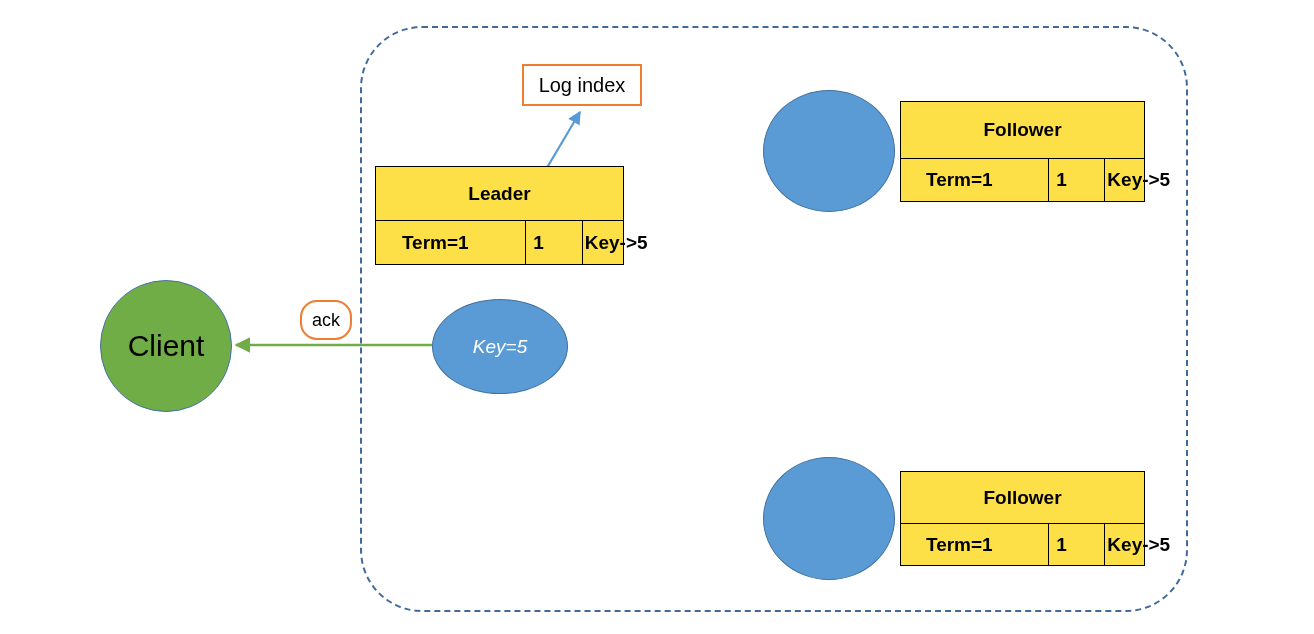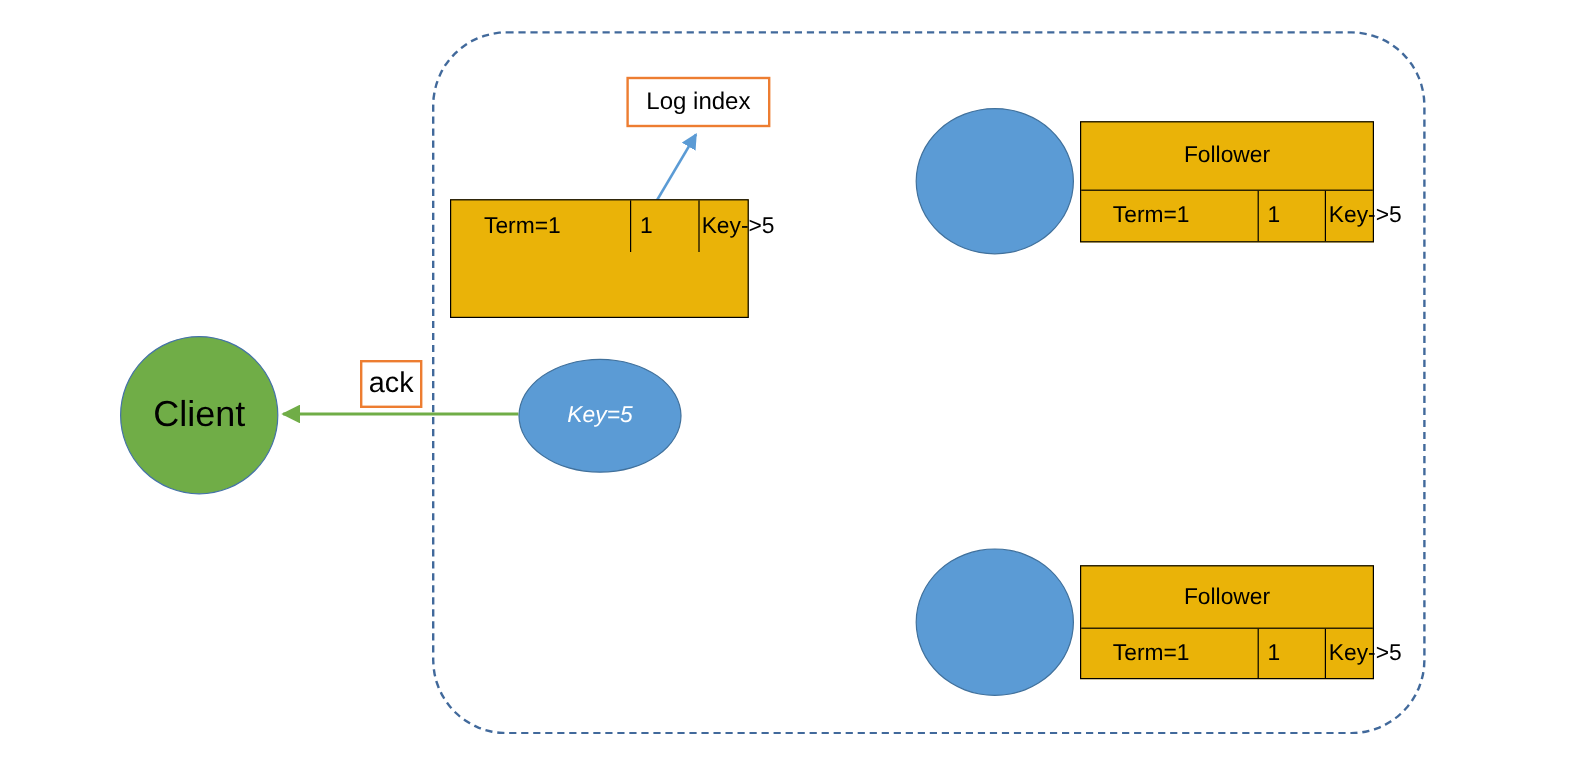--- a/index.html
+++ b/index.html
@@ -78,23 +78,24 @@
     height: 123px;
     background: #5b9bd5;
     border: 1.2px solid #41719c;
   }
 
   
   .node-table {
     position: absolute;
     box-sizing: border-box;
     border: 1.8px solid #000000;
-    background: #eab308;
+    background: #fde047;
     display: flex;
     flex-direction: column;
+    font-weight: bold;
   }
   .node-table .th-row {
     flex: 1 1 auto;
     border-bottom: 1.8px solid #000000;
     display: flex;
     align-items: center;
     justify-content: center;
     font-size: 19px;
     color: #000000;
   }
@@ -161,21 +162,22 @@
     top: 64px;
     width: 120px;
     height: 42px;
     font-size: 20px;
   }
   .callout-ack {
     left: 300px;
     top: 300px;
     width: 52px;
     height: 40px;
-    font-size: 24px;
+    font-size: 18px;
+    border-radius: 17px;
   }
 
   
   .arrows {
     position: absolute;
     left: 0;
     top: 0;
     width: 1314px;
     height: 634px;
     pointer-events: none;
@@ -208,20 +210,21 @@
   </div>
 
   <div class="node-circle circle-key">
     <span>Key=5</span>
   </div>
 
   <div class="node-circle circle-follower-1"></div>
   <div class="node-circle circle-follower-2"></div>
 
   <div class="node-table table-leader">
+    <div class="th-row">Leader</div>
     <div class="td-row">
       <div class="cell cell-term">Term=1</div>
       <div class="cell cell-index">1</div>
       <div class="cell cell-kv">Key-&gt;5</div>
     </div>
   </div>
 
   <div class="node-table table-follower-1">
     <div class="th-row">Follower</div>
     <div class="td-row">

